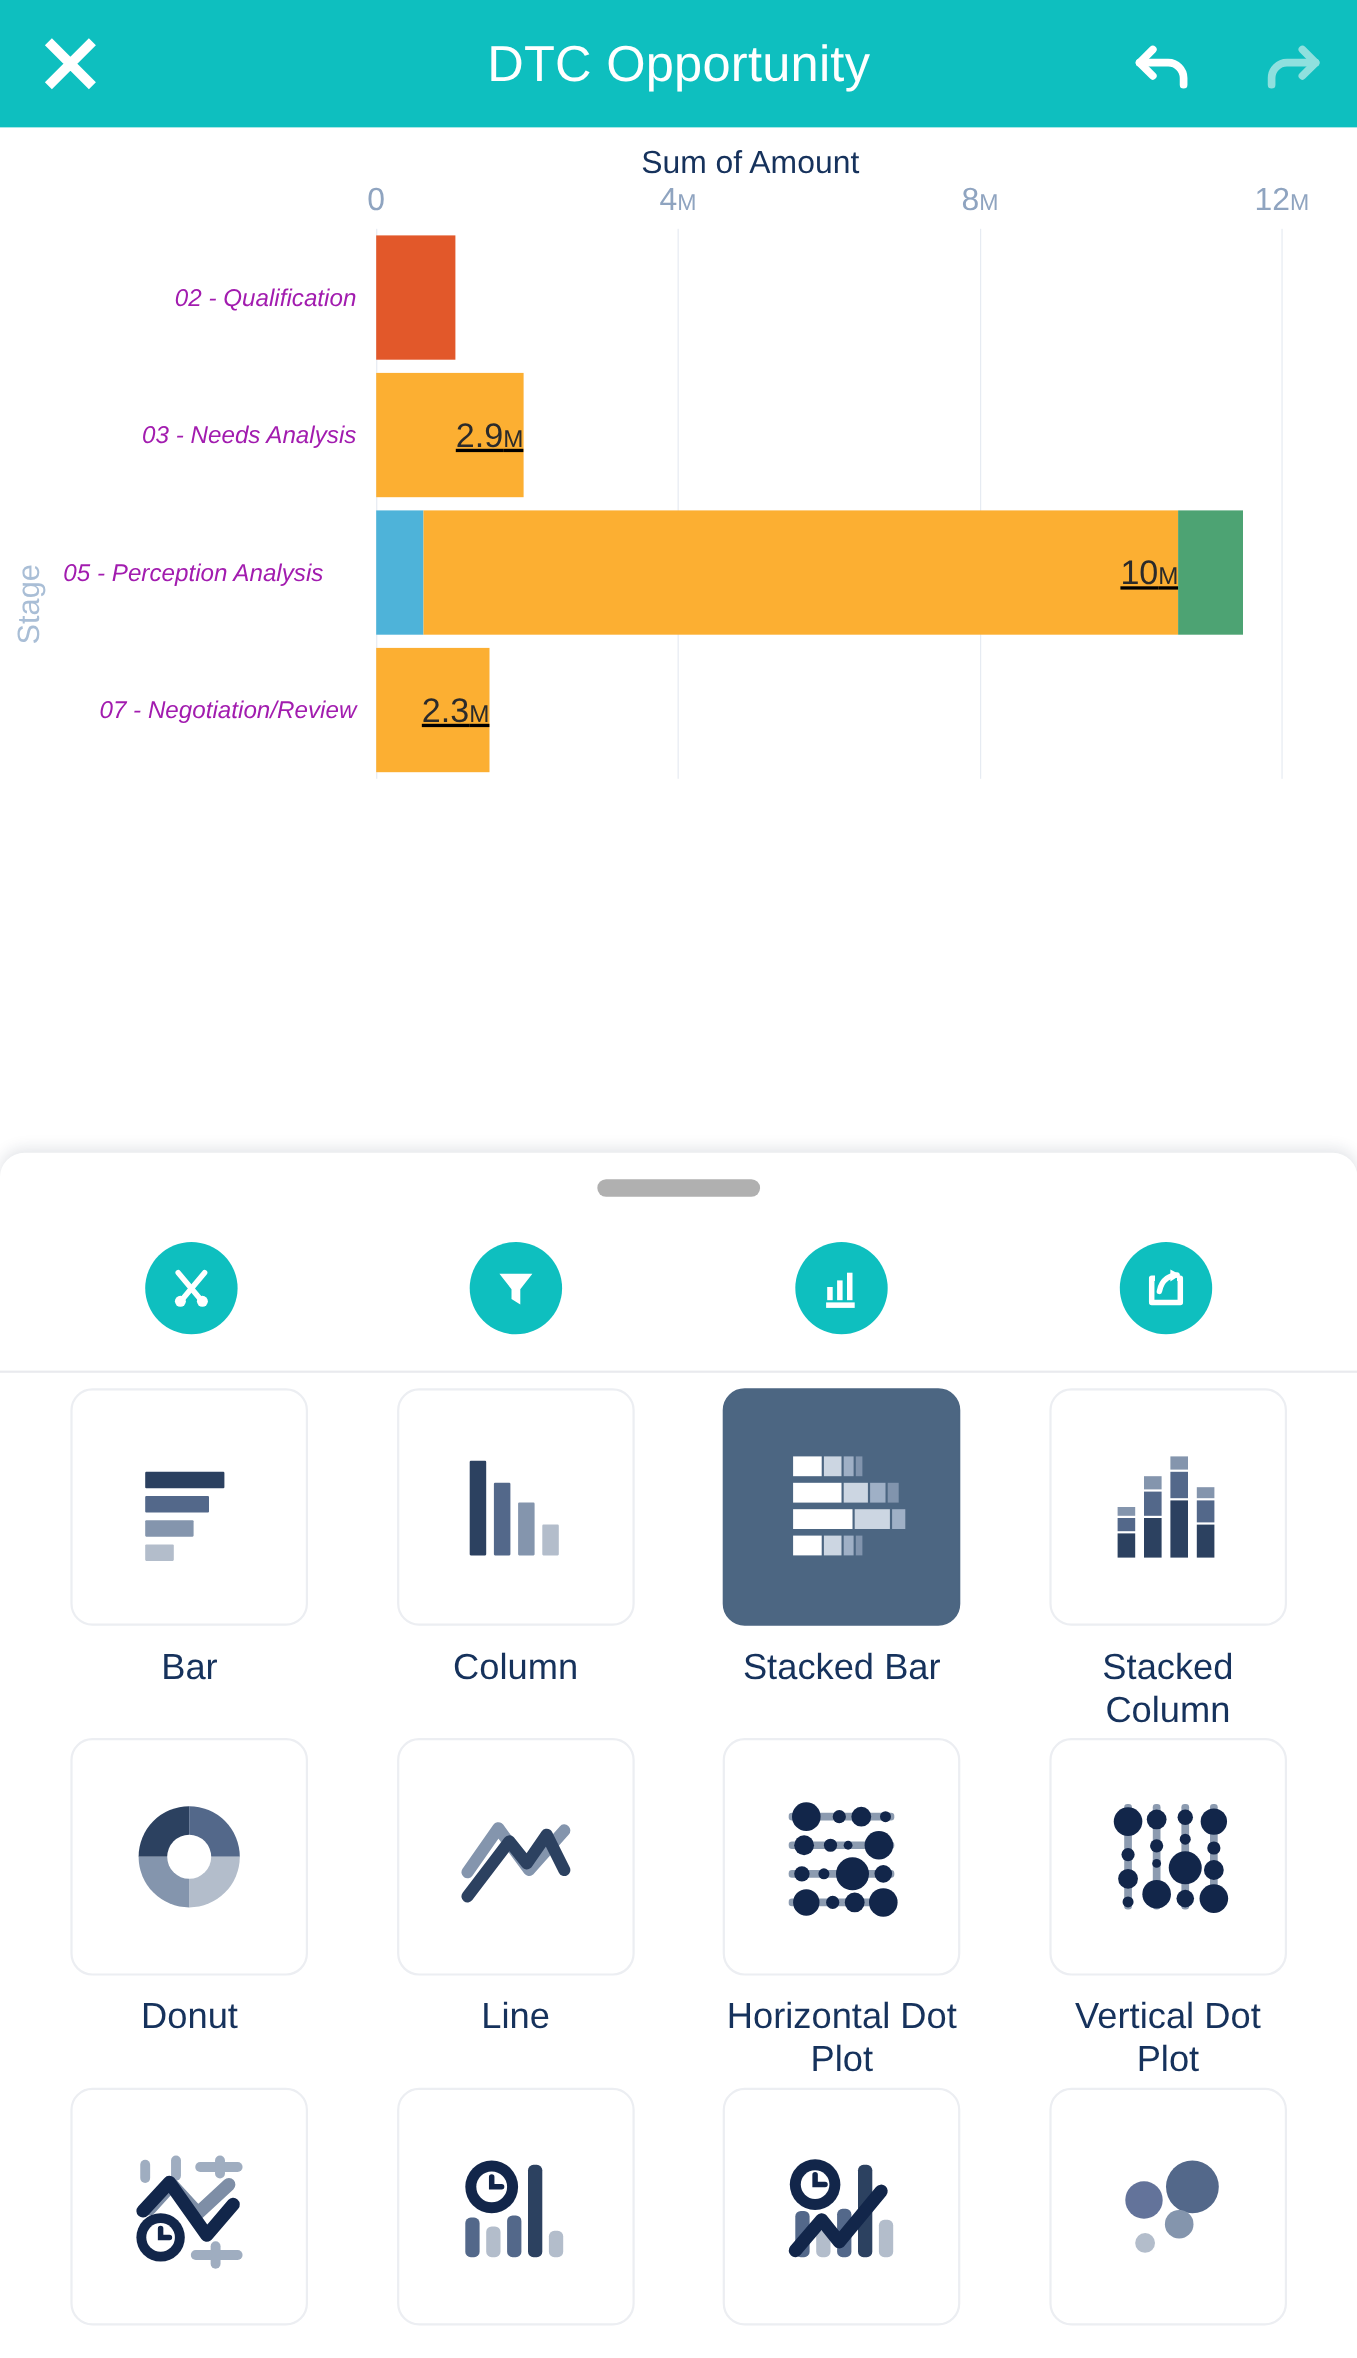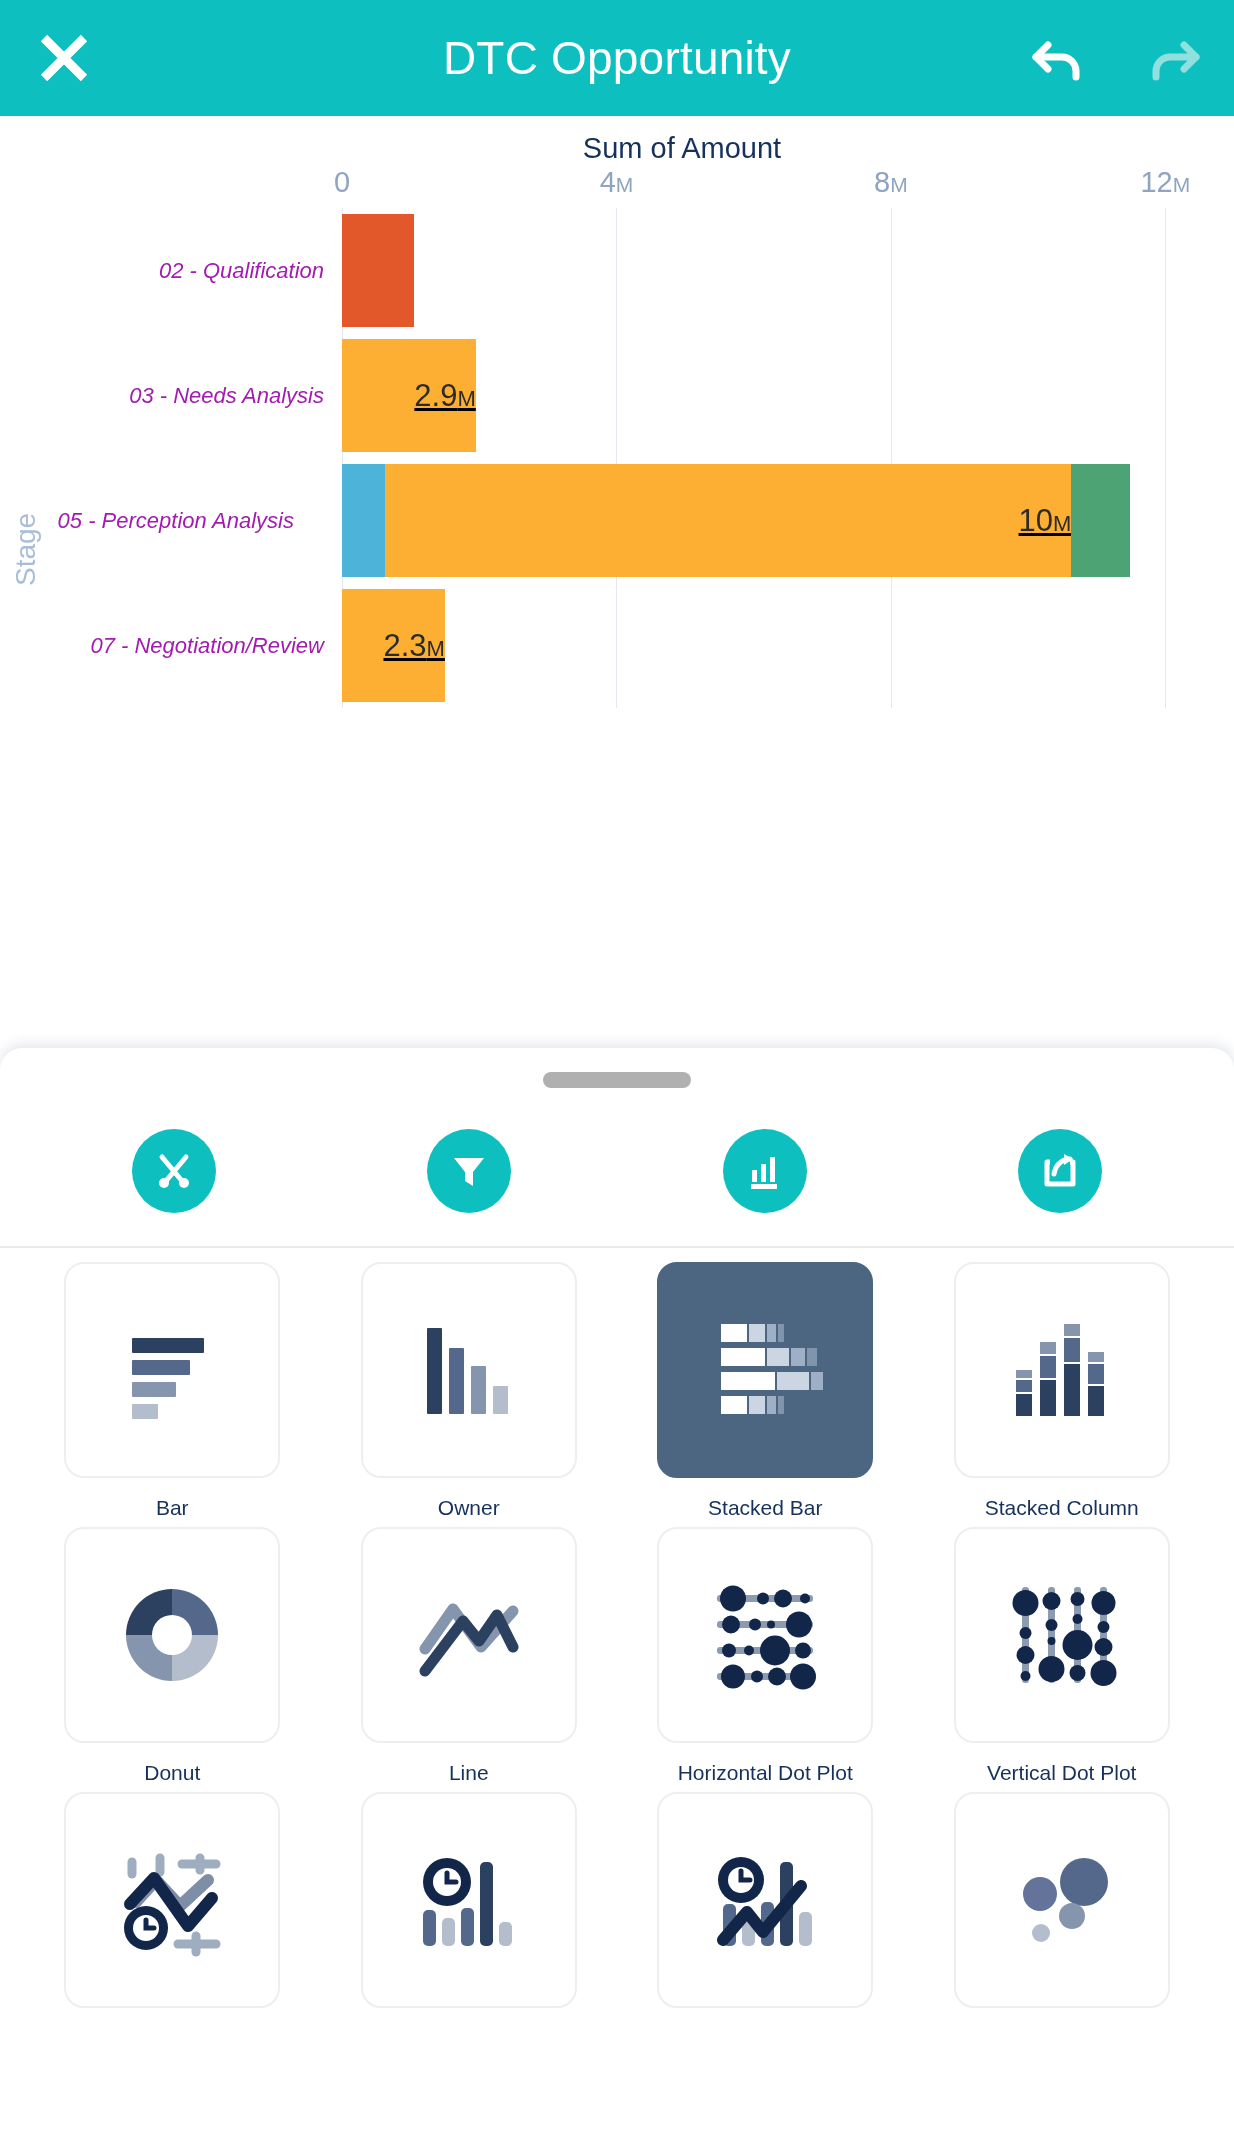--- a/index.html
+++ b/index.html
@@ -143,21 +143,21 @@
     background: #ffffff;
     border: 2px solid #eceef2;
     display: flex; align-items: center; justify-content: center;
   }
   .type-tile.selected {
     background: #4b6versionless;
   }
   .type-tile.selected { background: #4c6682; border-color: #4c6682; }
   .type-label {
     margin-top: 18px;
-    color: #16325c; font-size: 21px; text-align: center;
+    color: #16325c; font-size: 33px; text-align: center;
     line-height: 1.18; max-width: 230px;
   }
 </style>
 </head>
 <body>
 
 <div id="app">
 
   <div class="header">
     <div class="header-close">
@@ -299,21 +299,21 @@
         </div>
         <div class="type-cell">
           <div class="type-tile">
             <svg width="120" height="120" viewBox="0 0 120 120">
               <rect x="18" y="18" width="15" height="86" rx="1" fill="#2c4160"></rect>
               <rect x="40" y="38" width="15" height="66" rx="1" fill="#53688a"></rect>
               <rect x="62" y="56" width="15" height="48" rx="1" fill="#8495ad"></rect>
               <rect x="84" y="76" width="15" height="28" rx="1" fill="#b3bdcb"></rect>
             </svg>
           </div>
-          <div class="type-label">Owner</div>
+          <div class="type-label">Column</div>
         </div>
         <div class="type-cell">
           <div class="type-tile selected">
             <svg width="120" height="120" viewBox="0 0 120 120">
               <g>
                 <rect x="16" y="14" width="26" height="18" fill="#ffffff"></rect>
                 <rect x="44" y="14" width="16" height="18" fill="#ccd6e2"></rect>
                 <rect x="62" y="14" width="9" height="18" fill="#9fb0c6"></rect>
                 <rect x="73" y="14" width="6" height="18" fill="#8194ad"></rect>
                 <rect x="16" y="38" width="44" height="18" fill="#ffffff"></rect>

